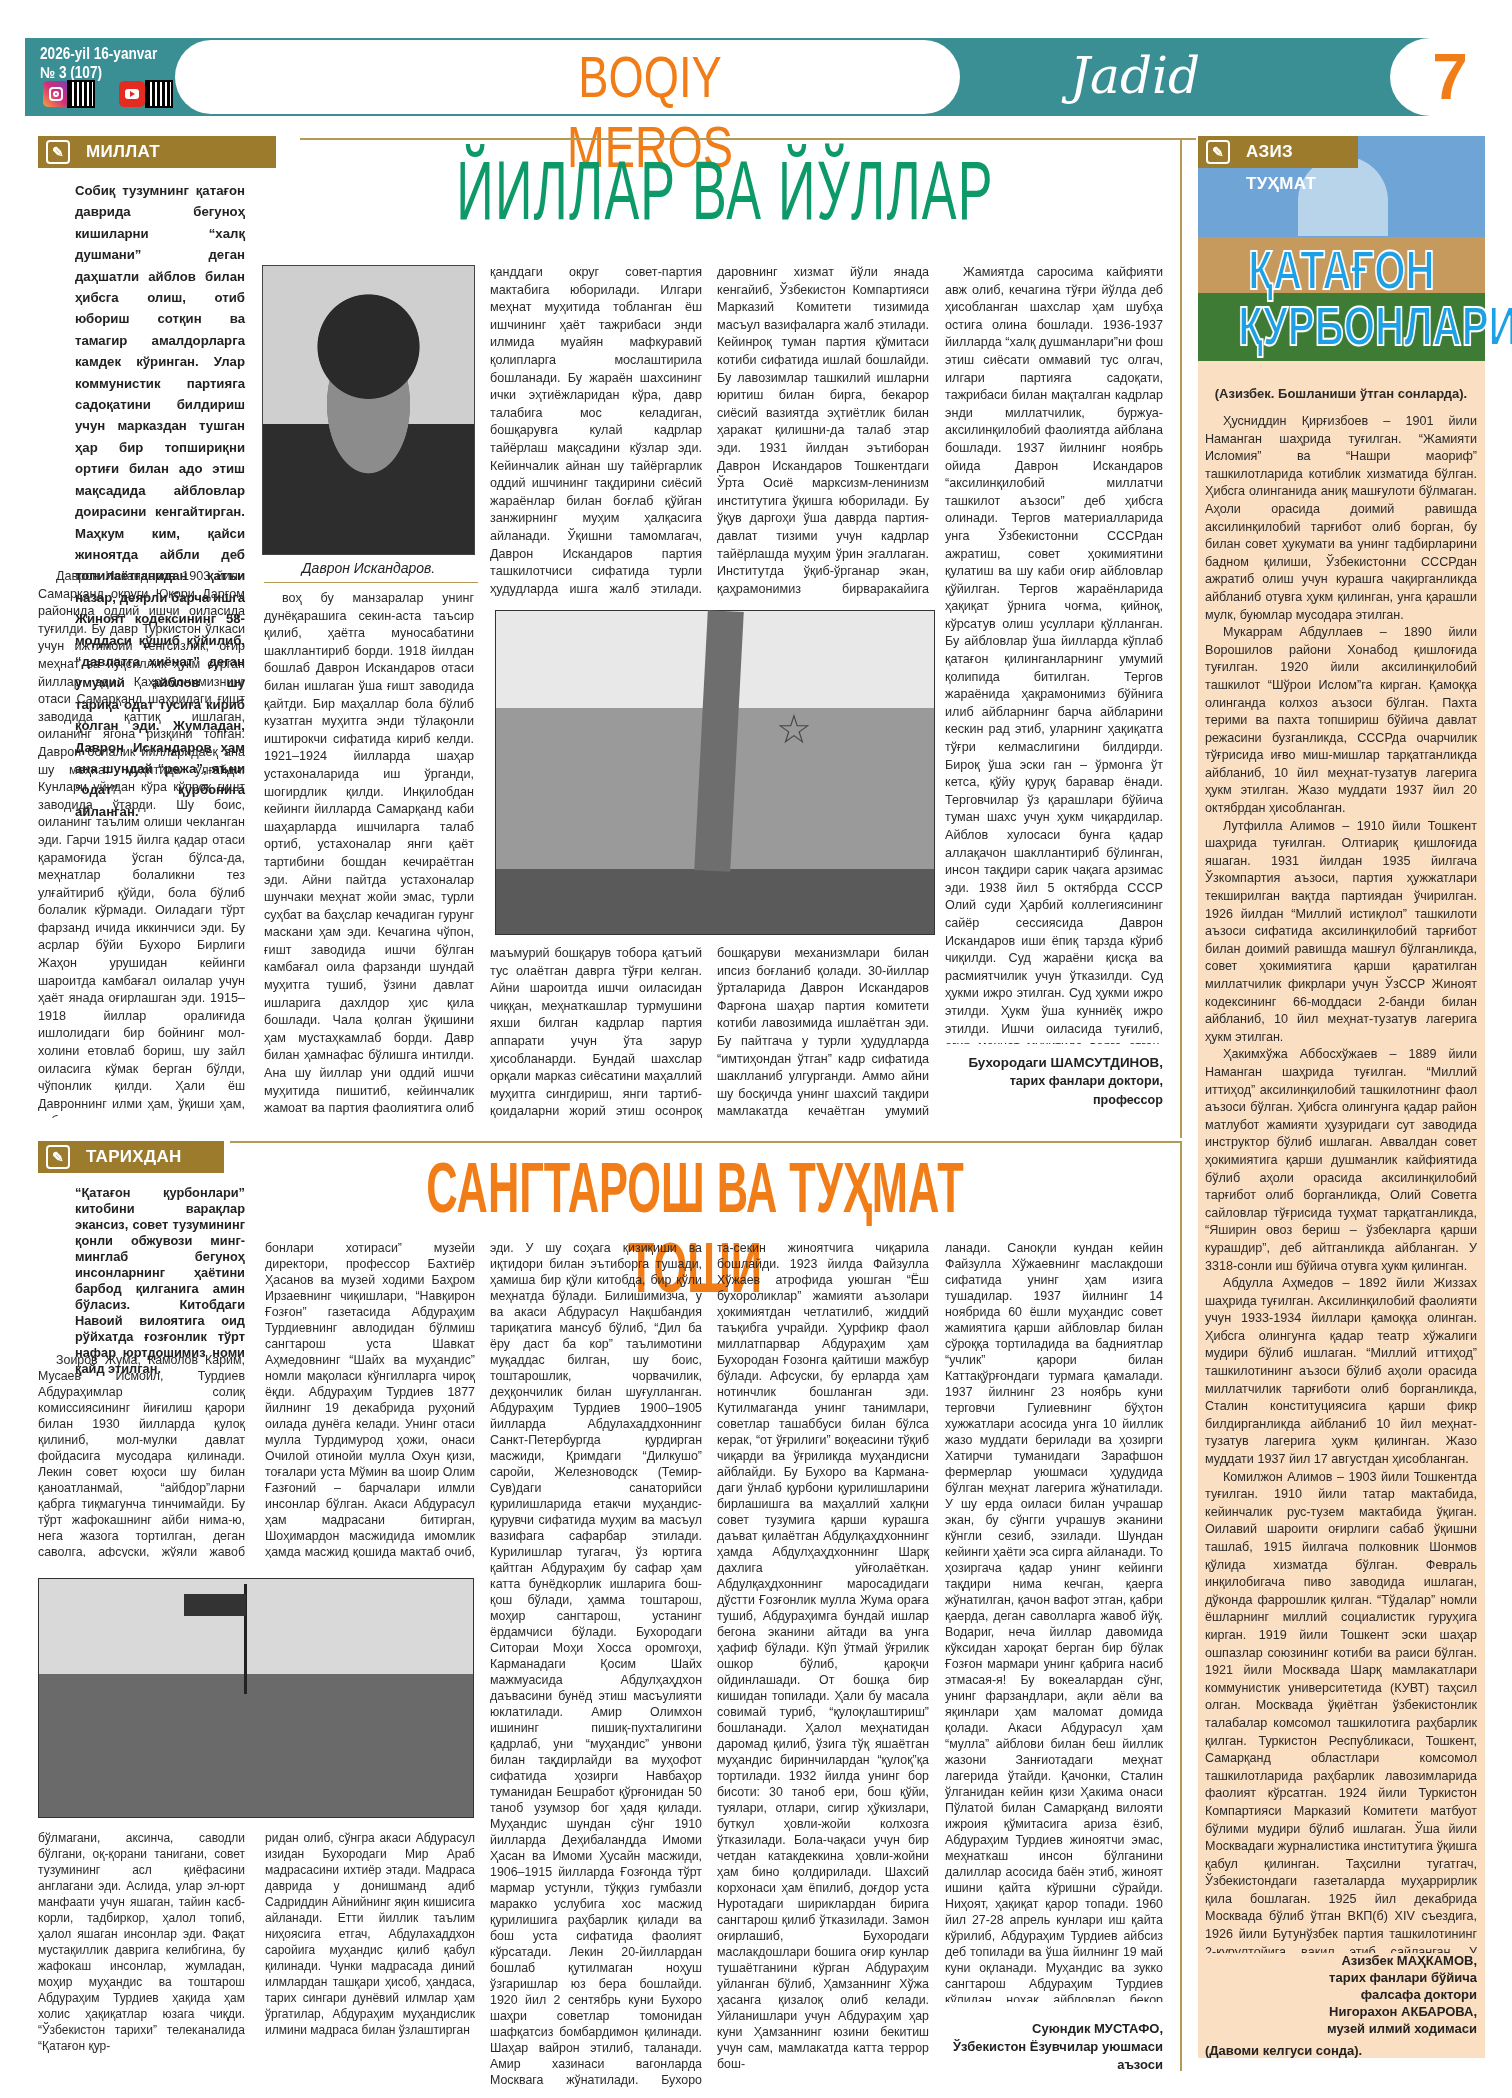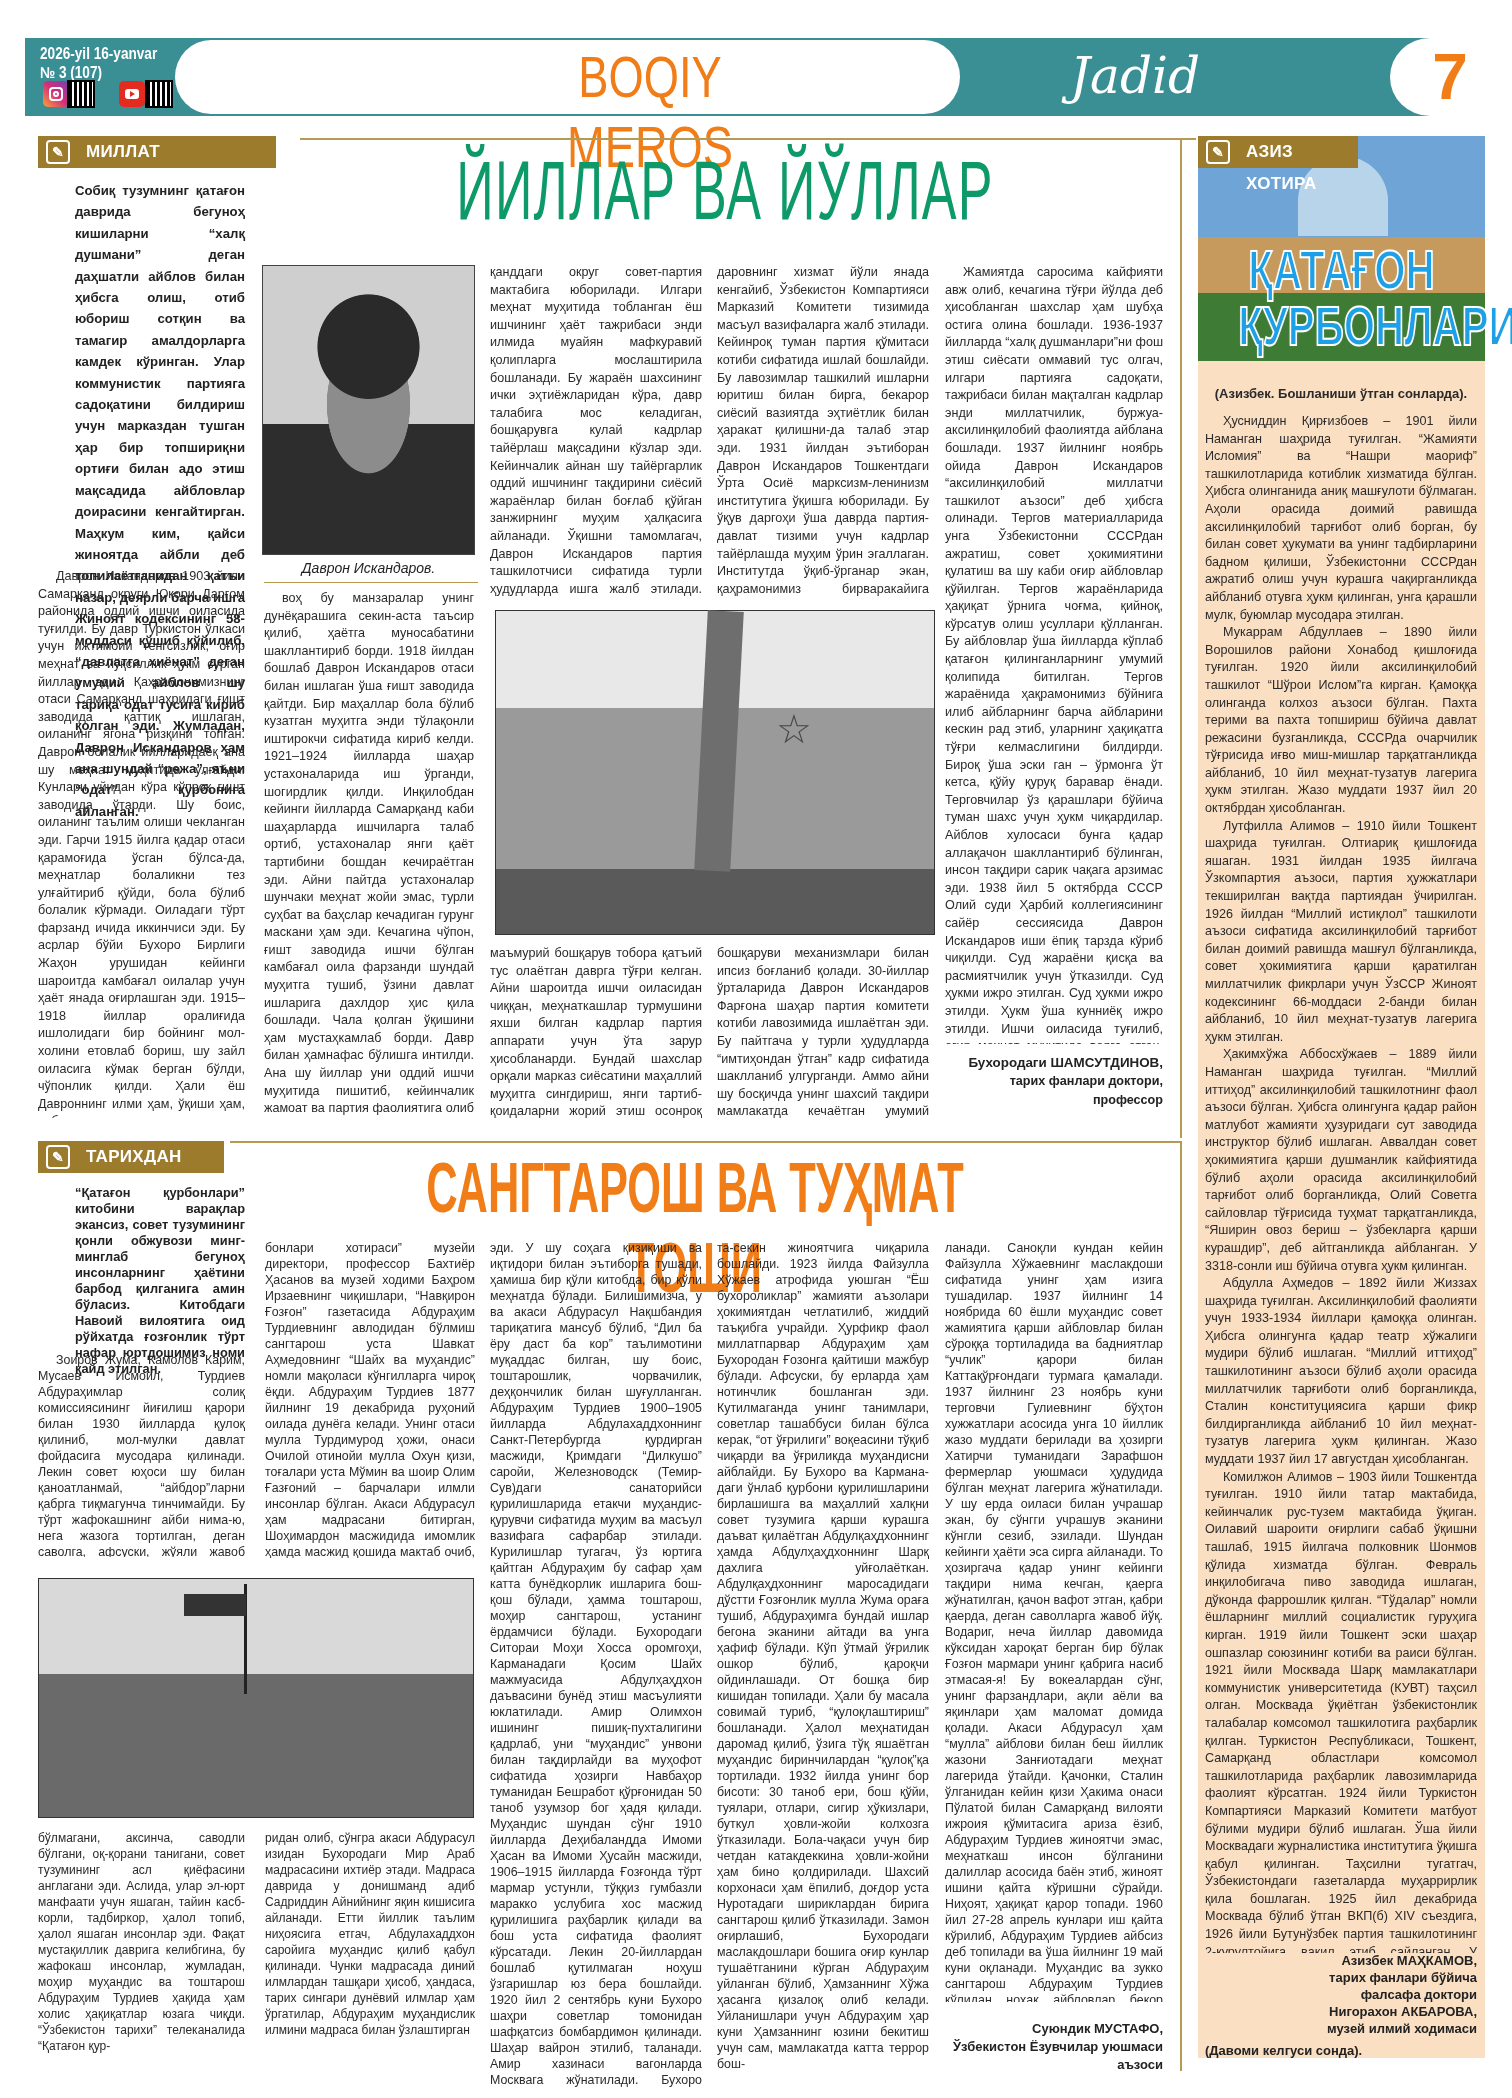--- a/index.html
+++ b/index.html
@@ -157,21 +157,21 @@
   <div>аъзоси</div>
 </div>
 <div class="abs vrule" style="left:1180px;top:1141px;height:930px"></div>
 
 <div class="abs side" style="left:1198px;top:136px;width:287px;height:1922px"></div>
 <div class="abs photo mem" style="left:1198px;top:136px;width:287px;height:225px">
   <div style="position:absolute;left:100px;top:20px;width:90px;height:80px;border-radius:45px 45px 0 0;background:#b8d4ea"></div>
 </div>
 <div class="abs sec" style="left:1198px;top:136px;width:160px">
   <span class="ic">✎</span>
-  <span>АЗИЗ ХОТИРА</span>
+  <span>АЗИЗ ТУҲМАТ</span>
 </div>
 <div class="abs memtitle" style="left:1198px;top:240px;width:287px">ҚАТАҒОН</div>
 <div class="abs memtitle" style="left:1198px;top:296px;width:287px">ҚУРБОНЛАРИ</div>
 
 <div class="abs col" style="left:1205px;top:385px;width:272px;font-weight:bold;text-align:center;font-size:13px">(Азизбек. Бошланиши ўтган сонларда).</div>
 <div class="abs col" style="left:1205px;top:413px;width:272px;height:1540px;overflow:hidden">
   <p><b>Ҳусниддин Қирғизбоев</b><span> – 1901 йили Наманган шаҳрида туғилган. “Жамияти Исломия” ва “Нашри маориф” ташкилотларида котиблик хизматида бўлган. Ҳибсга олинганида аниқ машғулоти бўлмаган. Аҳоли орасида доимий равишда аксилинқилобий тарғибот олиб борган, бу билан совет ҳукумати ва унинг тадбирларини бадном қилиши, Ўзбекистонни СССРдан ажратиб олиш учун курашга чақирганликда айбланиб отувга ҳукм қилинган, унга қарашли мулк, буюмлар мусодара этилган.</span></p>
   <p><b>Мукаррам Абдуллаев</b><span> – 1890 йили Ворошилов райони Хонабод қишлоғида туғилган. 1920 йили аксилинқилобий ташкилот “Шўрои Ислом”га кирган. Қамоққа олинганда колхоз аъзоси бўлган. Пахта терими ва пахта топшириш бўйича давлат режасини бузганликда, СССРда очарчилик тўғрисида иғво миш-мишлар тарқатганликда айбланиб, 10 йил меҳнат-тузатув лагерига ҳукм этилган. Жазо муддати 1937 йил 20 октябрдан ҳисобланган.</span></p>
   <p><b>Лутфилла Алимов</b><span> – 1910 йили Тошкент шаҳрида туғилган. Олтиариқ қишлоғида яшаган. 1931 йилдан 1935 йилгача Ўзкомпартия аъзоси, партия ҳужжатлари текширилган вақтда партиядан ўчирилган. 1926 йилдан “Миллий истиқлол” ташкилоти аъзоси сифатида аксилинқилобий тарғибот билан доимий равишда машғул бўлганликда, совет ҳокимиятига қарши қаратилган миллатчилик фикрлари учун ЎзССР Жиноят кодексининг 66-моддаси 2-банди билан айбланиб, 10 йил меҳнат-тузатув лагерига ҳукм этилган.</span></p>
   <p><b>Ҳакимхўжа Аббосхўжаев</b><span> – 1889 йили Наманган шаҳрида туғилган. “Миллий иттиҳод” аксилинқилобий ташкилотнинг фаол аъзоси бўлган. Ҳибсга олингунга қадар район матлубот жамияти ҳузуридаги сут заводида инструктор бўлиб ишлаган. Аввалдан совет ҳокимиятига қарши душманлик кайфиятида бўлиб аҳоли орасида аксилинқилобий тарғибот олиб борганликда, Олий Советга сайловлар тўғрисида туҳмат тарқатганликда, “Яширин овоз бериш – ўзбекларга қарши курашдир”, деб айтганликда айбланган. У 3318-сонли иш бўйича отувга ҳукм қилинган.</span></p>

